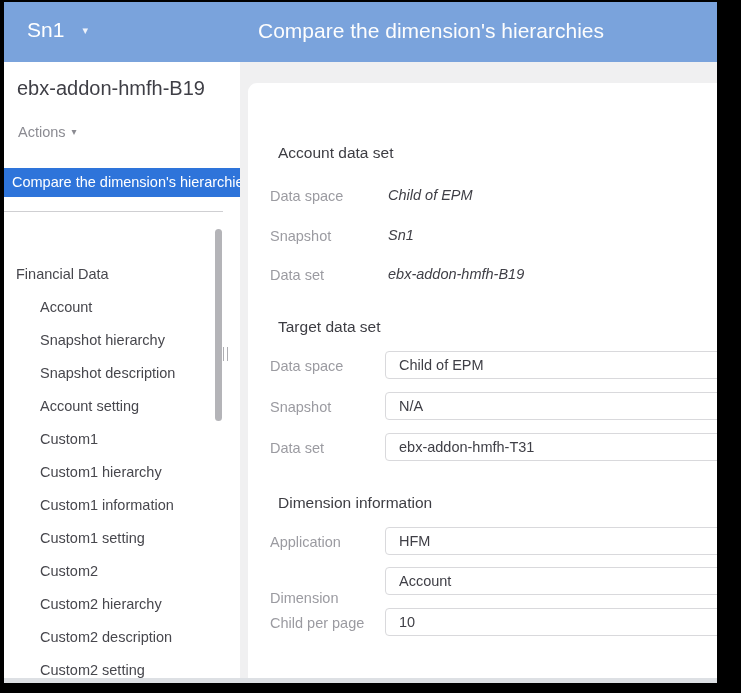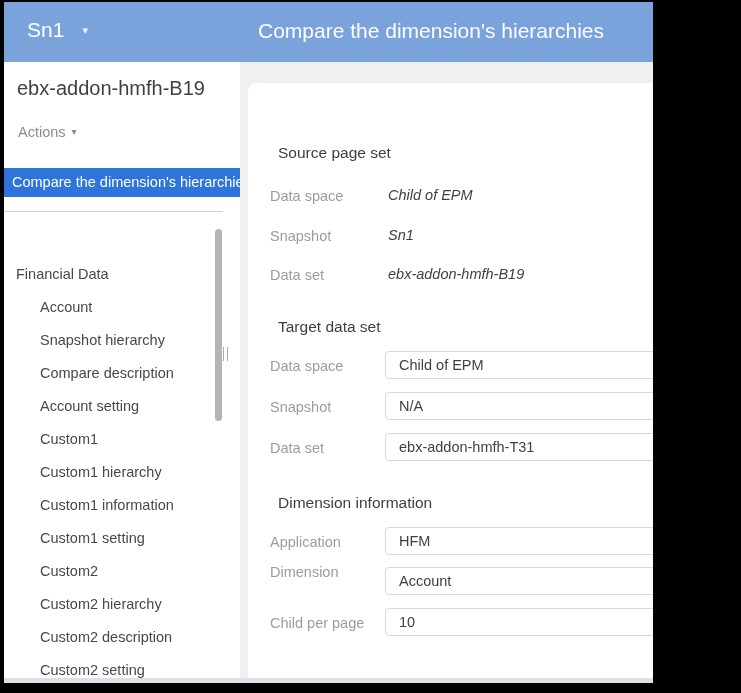--- a/index.html
+++ b/index.html
@@ -5,21 +5,21 @@
   * { box-sizing: border-box; margin: 0; padding: 0; }
   html, body { width: 741px; height: 693px; }
   body {
     background: #000;
     font-family: "Liberation Sans", sans-serif;
     position: relative;
     overflow: hidden;
   }
   .window {
     position: absolute; left: 4px; top: 2px;
-    width: 649px; height: 681px;
+    width: 713px; height: 681px;
     background: #fef9c3; overflow: hidden;
   }
   
   .app-header {
     position: absolute; left: 0; top: 0; width: 727px; height: 60px;
     background: #7aa3dc; color: #fff;
   }
   .snapshot-selector {
     position: absolute; left: 23px; top: 16px;
     font-size: 21px; font-weight: 400; color: #fff; cursor: pointer;
@@ -138,21 +138,21 @@
     </div>
 
     <div class="selected-service">Compare the dimension's hierarchies</div>
 
     <div class="sidebar-divider"></div>
 
     <ul class="dataset-tree">
       <li class="lvl0">Financial Data</li>
       <li class="lvl1">Account</li>
       <li class="lvl1">Snapshot hierarchy</li>
-      <li class="lvl1">Compare description</li>
+      <li class="lvl1">Snapshot description</li>
       <li class="lvl1">Account setting</li>
       <li class="lvl1">Custom1</li>
       <li class="lvl1">Custom1 hierarchy</li>
       <li class="lvl1">Custom1 information</li>
       <li class="lvl1">Custom1 setting</li>
       <li class="lvl1">Custom2</li>
       <li class="lvl1">Custom2 hierarchy</li>
       <li class="lvl1">Custom2 description</li>
       <li class="lvl1">Custom2 setting</li>
       <li class="lvl1">Custom3</li>
@@ -161,40 +161,40 @@
     <div class="sidebar-scrollbar">
       <div class="scrollbar-thumb"></div>
     </div>
   </div>
 
   <div class="resize-grip"><span></span><span></span></div>
 
   <div class="main-panel">
     <div class="content-card">
 
-      <div class="section-title" style="top:61px">Source page set</div>
+      <div class="section-title" style="top:61px">Account data set</div>
       <div class="field-label" style="top:105px">Data space</div>
       <div class="field-value-static" style="top:104px">Child of EPM</div>
       <div class="field-label" style="top:145px">Snapshot</div>
       <div class="field-value-static" style="top:144px">Sn1</div>
       <div class="field-label" style="top:184px">Data set</div>
       <div class="field-value-static" style="top:183px">ebx-addon-hmfh-B19</div>
 
       <div class="section-title" style="top:235px">Target data set</div>
       <div class="field-label" style="top:275px">Data space</div>
       <input class="field-input" style="top: 268px;" type="text" value="Child of EPM">
       <div class="field-label" style="top:316px">Snapshot</div>
       <input class="field-input" style="top: 309px;" type="text" value="N/A">
       <div class="field-label" style="top:357px">Data set</div>
       <input class="field-input" style="top: 350px;" type="text" value="ebx-addon-hmfh-T31">
 
       <div class="section-title" style="top:411px">Dimension information</div>
       <div class="field-label" style="top:451px">Application</div>
       <input class="field-input" style="top: 444px;" type="text" value="HFM">
-      <div class="field-label" style="top:481px">Dimension</div>
+      <div class="field-label" style="top:507px">Dimension</div>
       <input class="field-input" style="top: 484px;" type="text" value="Account">
       <div class="field-label" style="top:532px">Child per page</div>
       <input class="field-input" style="top: 525px;" type="text" value="10">
 
     </div>
   </div>
 
   <div class="h-scrollbar"></div>
 
 </div>

